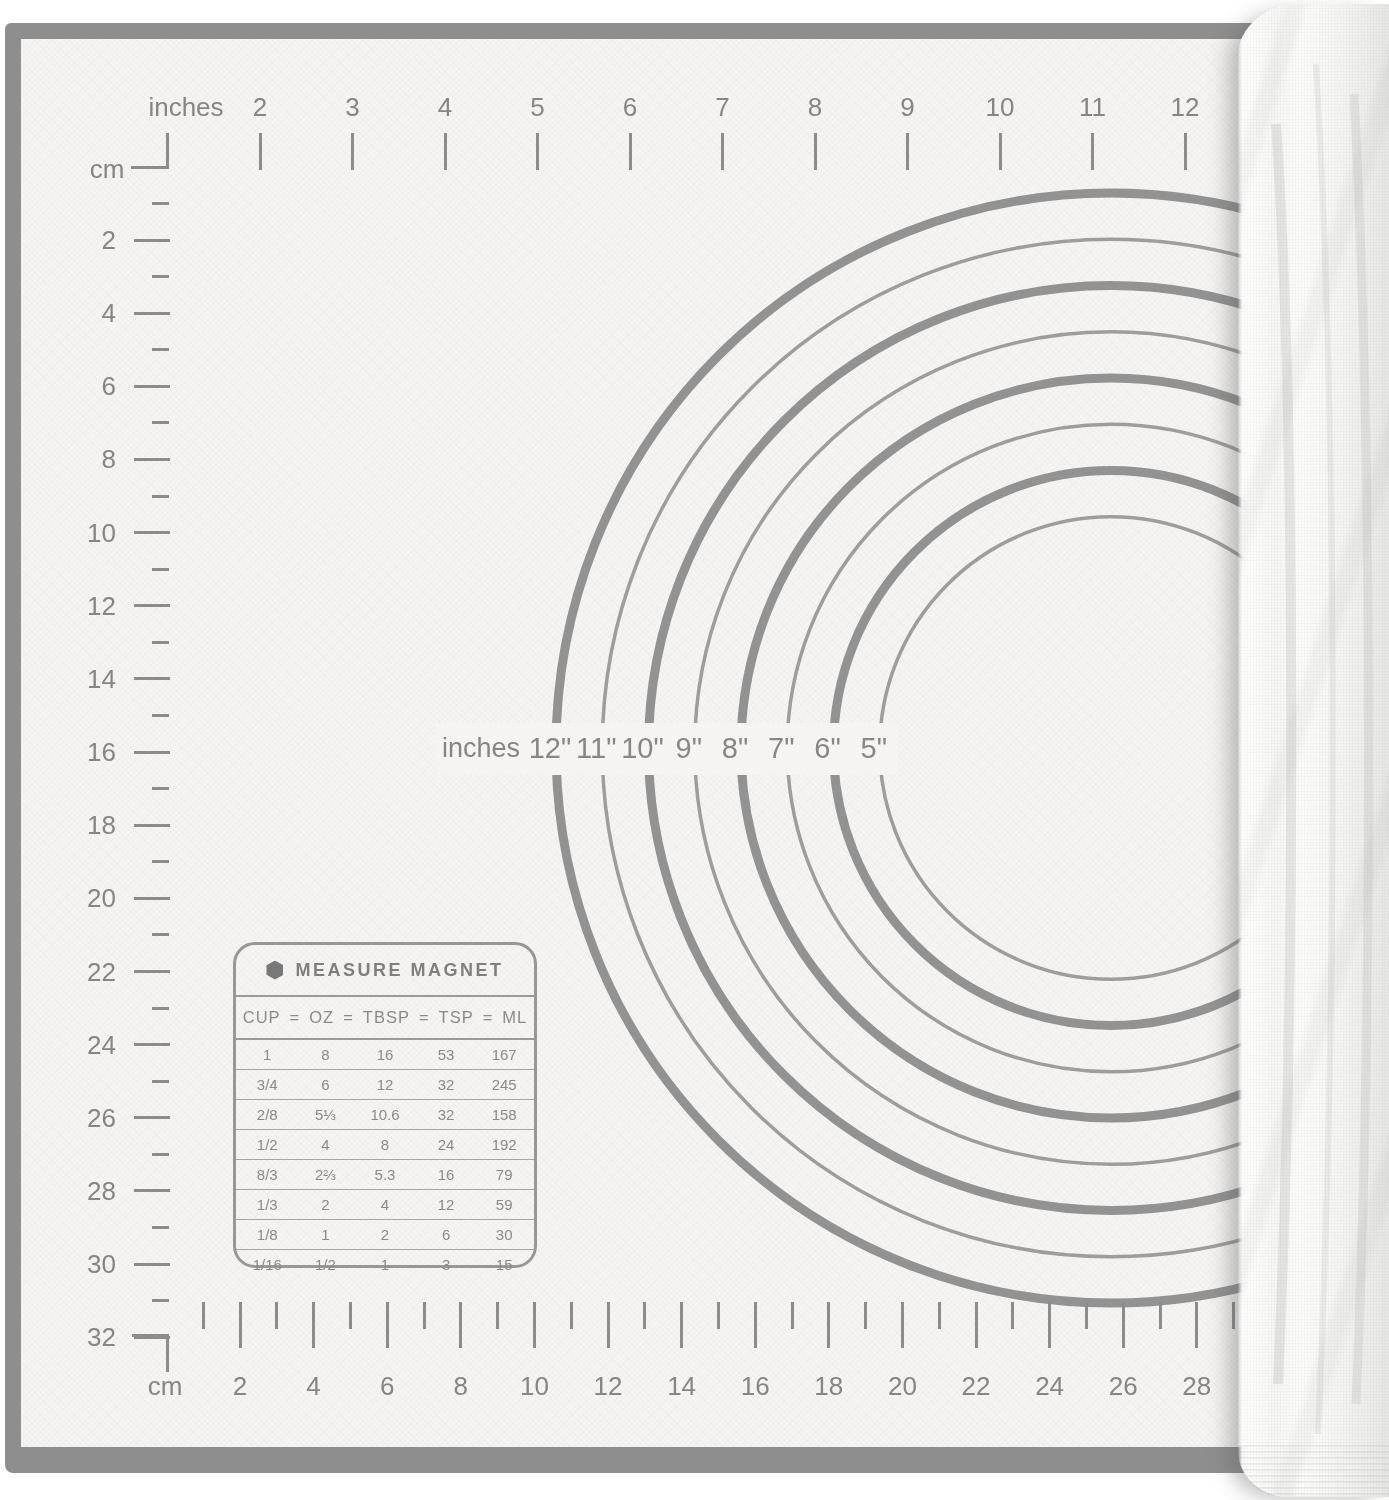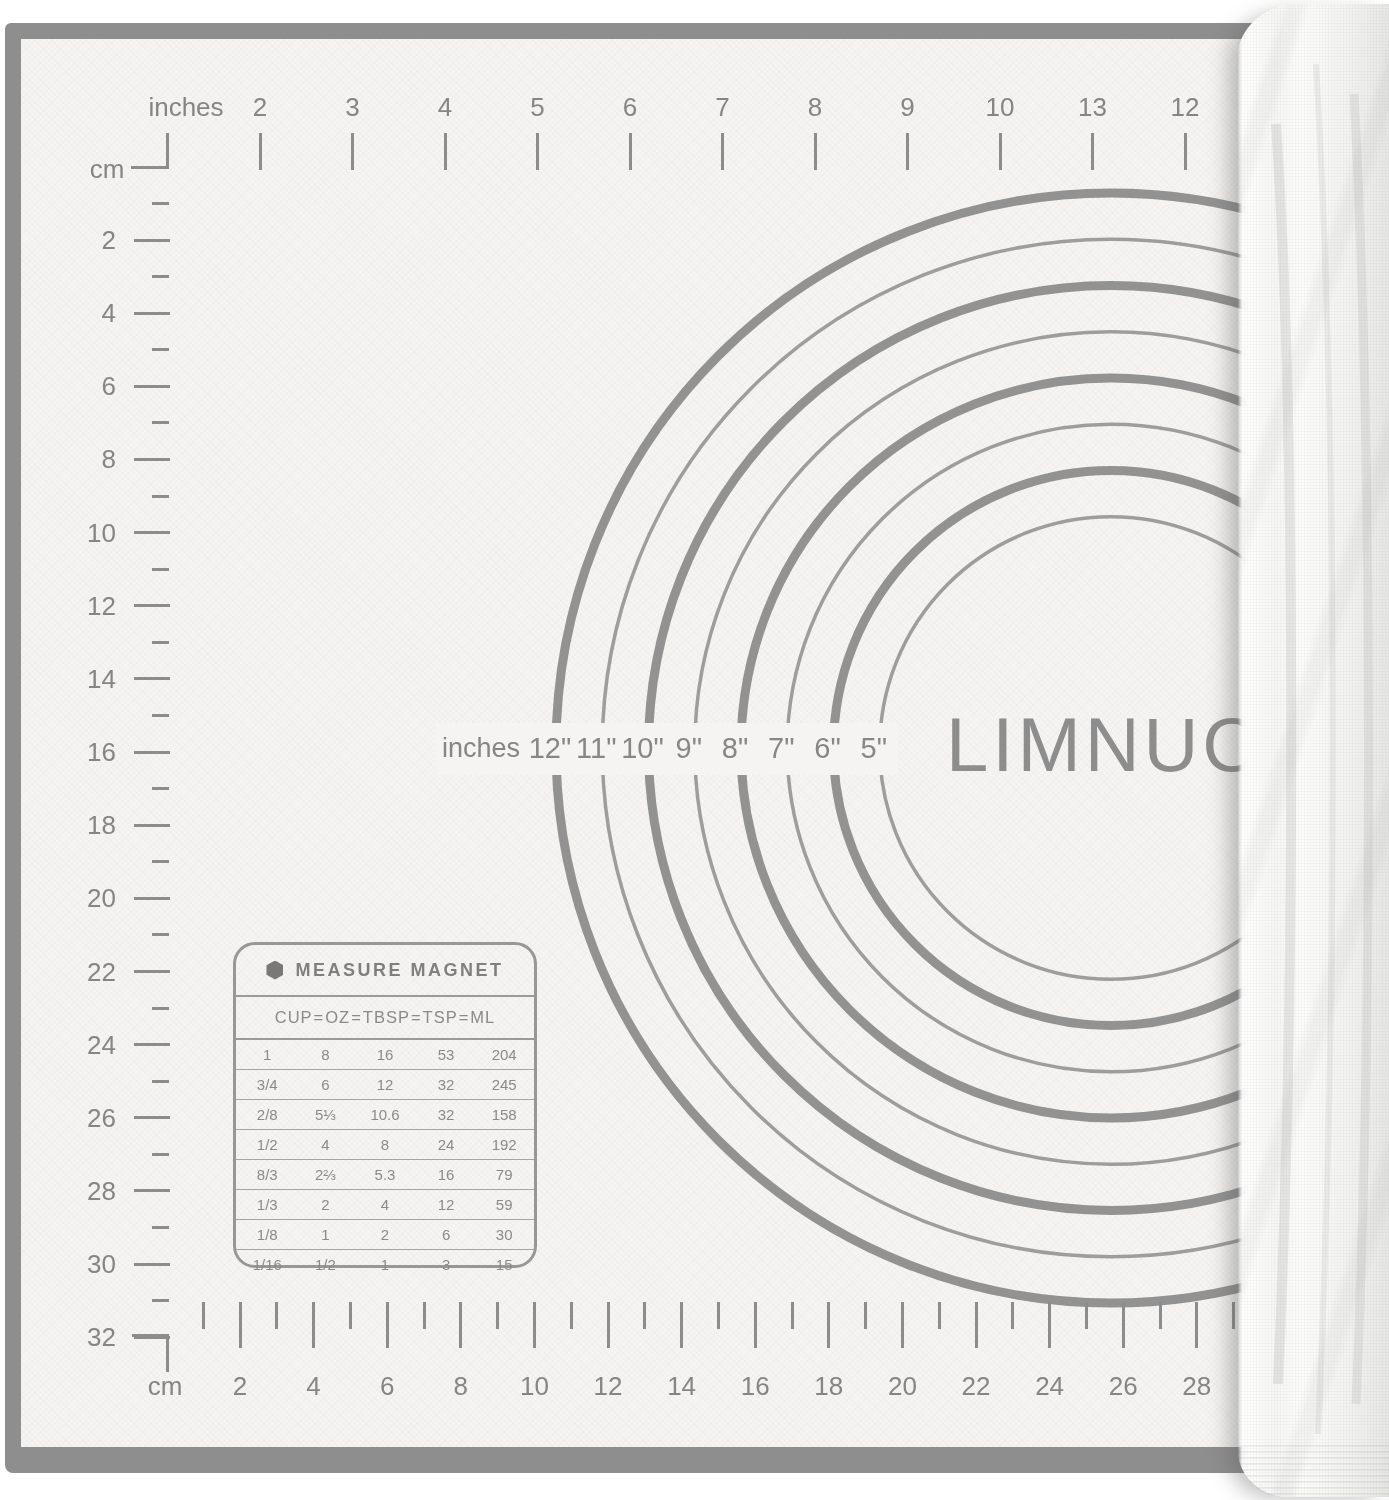--- a/index.html
+++ b/index.html
@@ -39,21 +39,21 @@
   
   .conv{position:absolute;left:233px;top:942px;width:304px;height:326px;
         border:3px solid #979797;border-radius:22px;box-sizing:border-box;
         color:#8a8a8a;}
   .conv-title{height:50px;display:flex;align-items:center;justify-content:center;
         gap:12px;border-bottom:2px solid #9a9a9a;}
   .conv-title-text{font-size:18px;font-weight:700;letter-spacing:2.5px;color:#7f7f7f;}
   .hexagon{width:17px;height:19px;background:#787878;
         clip-path:polygon(50% 0,100% 25%,100% 75%,50% 100%,0 75%,0 25%);}
   .conv-header{height:41px;display:flex;align-items:center;justify-content:center;
-        gap:1px;border-bottom:2px solid #9a9a9a;font-size:16.5px;letter-spacing:1px;}
+        gap:9px;border-bottom:2px solid #9a9a9a;font-size:16.5px;letter-spacing:1px;}
   .conv-row{height:29px;display:grid;grid-template-columns:21% 18% 22% 19% 20%;
         align-items:center;font-size:15px;}
   .conv-row + .conv-row{border-top:1.6px solid #a5a5a5;}
   .conv-cell{text-align:center;}
 
   
   .roll{position:absolute;left:1238px;top:4px;width:151px;height:1493px;
      border-radius:62px 0 0 52px / 52px 0 0 46px;
      background:
        linear-gradient(to right,
@@ -85,41 +85,40 @@
       <circle cx="1111" cy="748" r="462.5" fill="none" stroke="#929292" stroke-width="9"></circle>
       <circle cx="1111" cy="748" r="416.25" fill="none" stroke="#9d9d9d" stroke-width="3.5"></circle>
       <circle cx="1111" cy="748" r="370" fill="none" stroke="#929292" stroke-width="9"></circle>
       <circle cx="1111" cy="748" r="323.75" fill="none" stroke="#9d9d9d" stroke-width="3.5"></circle>
       <circle cx="1111" cy="748" r="277.5" fill="none" stroke="#929292" stroke-width="9"></circle>
       <circle cx="1111" cy="748" r="231.25" fill="none" stroke="#9d9d9d" stroke-width="3.5"></circle>
       <rect x="436" y="723" width="462" height="52" fill="#f5f4f2"></rect>
     </svg>
 
   <div id="marks">
-    <div class="brand">LIMNUO</div>
   <span class="unit-label" style="left: 146px; top: 93px; width: 80px; text-align: center;">inches</span>
       <span class="num c" style="left: 260px; top: 93px;">2</span>
       <div class="tick-v" style="left: 258.5px; top: 133px; height: 37px;"></div>
       <span class="num c" style="left: 352.5px; top: 93px;">3</span>
       <div class="tick-v" style="left: 351px; top: 133px; height: 37px;"></div>
       <span class="num c" style="left: 445px; top: 93px;">4</span>
       <div class="tick-v" style="left: 443.5px; top: 133px; height: 37px;"></div>
       <span class="num c" style="left: 537.5px; top: 93px;">5</span>
       <div class="tick-v" style="left: 536px; top: 133px; height: 37px;"></div>
       <span class="num c" style="left: 630px; top: 93px;">6</span>
       <div class="tick-v" style="left: 628.5px; top: 133px; height: 37px;"></div>
       <span class="num c" style="left: 722.5px; top: 93px;">7</span>
       <div class="tick-v" style="left: 721px; top: 133px; height: 37px;"></div>
       <span class="num c" style="left: 815px; top: 93px;">8</span>
       <div class="tick-v" style="left: 813.5px; top: 133px; height: 37px;"></div>
       <span class="num c" style="left: 907.5px; top: 93px;">9</span>
       <div class="tick-v" style="left: 906px; top: 133px; height: 37px;"></div>
       <span class="num c" style="left: 1000px; top: 93px;">10</span>
       <div class="tick-v" style="left: 998.5px; top: 133px; height: 37px;"></div>
-      <span class="num c" style="left: 1092.5px; top: 93px;">13</span>
+      <span class="num c" style="left: 1092.5px; top: 93px;">11</span>
       <div class="tick-v" style="left: 1091px; top: 133px; height: 37px;"></div>
       <span class="num c" style="left: 1185px; top: 93px;">12</span>
       <div class="tick-v" style="left: 1183.5px; top: 133px; height: 37px;"></div>
       <div class="corner-line" style="left: 166px; top: 133px; width: 3px; height: 36px;"></div>
       <div class="corner-line" style="left: 131px; top: 166px; width: 38px; height: 3px;"></div>
       <span class="unit-label" style="left: 86px; top: 155px; width: 42px; text-align: center;">cm</span>
       <span class="num r" style="left: 50px; top: 226px; width: 66px;">2</span>
       <div class="tick-h" style="left: 134px; top: 238.5px; width: 36px;"></div>
       <span class="num r" style="left: 50px; top: 299.15px; width: 66px;">4</span>
       <div class="tick-h" style="left: 134px; top: 311.65px; width: 36px;"></div>
@@ -239,21 +238,21 @@
         <span>TSP</span>
         <span>=</span>
         <span>ML</span>
       </div>
     <div id="convRows">
         <div class="conv-row">
           <span class="conv-cell">1</span>
           <span class="conv-cell">8</span>
           <span class="conv-cell">16</span>
           <span class="conv-cell">53</span>
-          <span class="conv-cell">204</span>
+          <span class="conv-cell">167</span>
         </div>
         <div class="conv-row">
           <span class="conv-cell">3/4</span>
           <span class="conv-cell">6</span>
           <span class="conv-cell">12</span>
           <span class="conv-cell">32</span>
           <span class="conv-cell">245</span>
         </div>
         <div class="conv-row">
           <span class="conv-cell">2/8</span>

